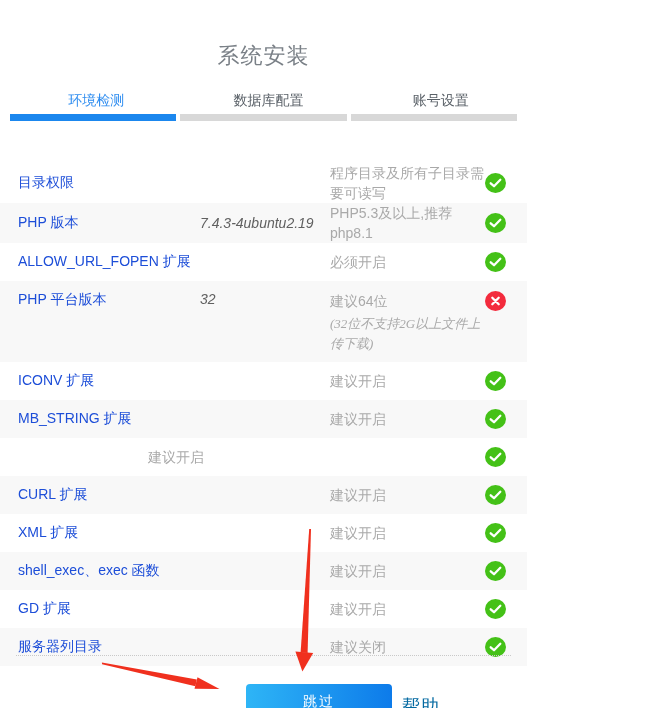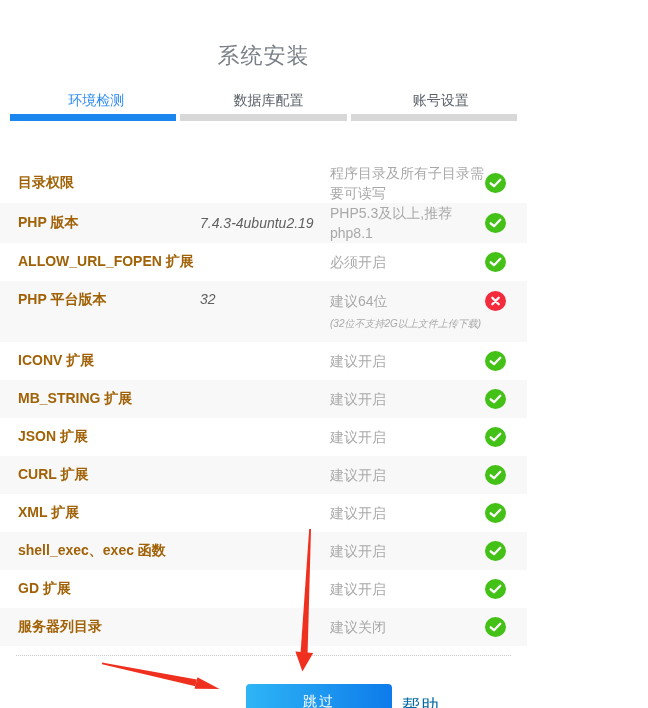--- a/index.html
+++ b/index.html
@@ -15,24 +15,24 @@
   .tab { flex:1; text-align:center; font-size:14px; color:#5a6168; padding:4px 0; cursor:pointer; }
   .tab.active { color:#2d8cf0; }
   .progress { position:absolute; top:88px; left:10px; right:10px; height:7px; display:flex; gap:4px; }
   .seg { flex:1; background:#d8d8d8; }
   .seg.done { background:#1b87ee; }
 
   .check-table { position:absolute; top:137px; left:0; right:0; }
   .row { display:flex; align-items:center; min-height:38px; padding:0 18px; font-size:14px; }
   .row:nth-child(even) { background:#f8f8f8; }
   .row.tall { align-items:flex-start; padding-top:10px; padding-bottom:8px; min-height:36px;justify-content:space-between; }
-  .cell-label { width:182px; color:#a16207; flex:none;font-weight:bold; }
+  .cell-label { width:182px; color:#1d4ed8; flex:none; }
   .cell-value { width:130px; color:#606060; flex:none;font-style:italic; }
   .cell-req { flex:1; color:#a9a9a9; line-height:20px; }
-  .cell-req .note { font-style:italic; font-size:10px; display:block; margin-top:3px; }
+  .cell-req .note { font-style:italic; font-size:13px; display:block; margin-top:3px;font-family:Liberation Serif, serif; }
   .cell-status { width:24px; flex:none; display:flex; justify-content:flex-start; }
 
   .dotted-divider { position:absolute; top:629px; left:16px; right:16px; border-top:1px dotted #c9c9c9; }
 
   .skip-button {
     position:absolute; left:246px; top:658px; width:146px; height:35px;
     border:none; border-radius:4px; color:#ffffff; font-size:14px;
     font-family:inherit; letter-spacing:2px; cursor:pointer;
     background:linear-gradient(90deg,#2eb5f6 0%,#0d7bea 100%);
   }
@@ -128,21 +128,20 @@
         <span class="cell-value"></span>
         <span class="cell-req">建议开启</span>
         <span class="cell-status">
           <svg width="21" height="20" viewBox="0 0 21 20">
             <ellipse cx="10.5" cy="10" rx="10.5" ry="10" fill="#44c117"></ellipse>
             <path d="M5.7 10.3 L9 13.2 L15.3 6.8" stroke="#fff" stroke-width="2.3" fill="none" stroke-linecap="round" stroke-linejoin="round"></path>
           </svg>
         </span>
       </div>
       <div class="row">
-        <span class="cell-label">JSON 扩展</span>
         <span class="cell-value"></span>
         <span class="cell-req">建议开启</span>
         <span class="cell-status">
           <svg width="21" height="20" viewBox="0 0 21 20">
             <ellipse cx="10.5" cy="10" rx="10.5" ry="10" fill="#44c117"></ellipse>
             <path d="M5.7 10.3 L9 13.2 L15.3 6.8" stroke="#fff" stroke-width="2.3" fill="none" stroke-linecap="round" stroke-linejoin="round"></path>
           </svg>
         </span>
       </div>
       <div class="row">

